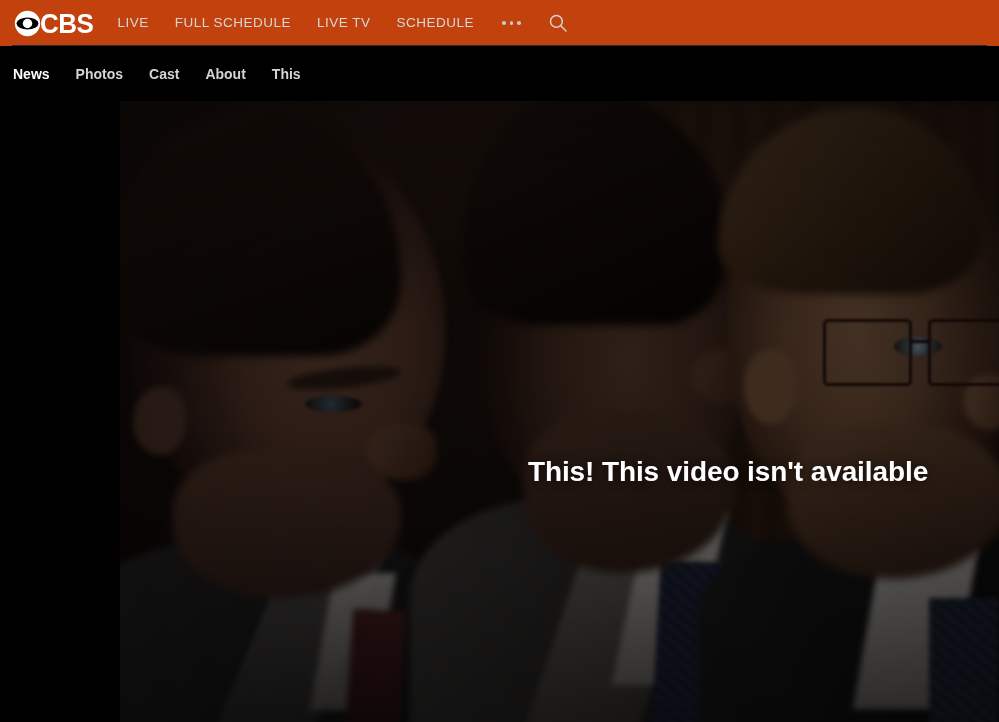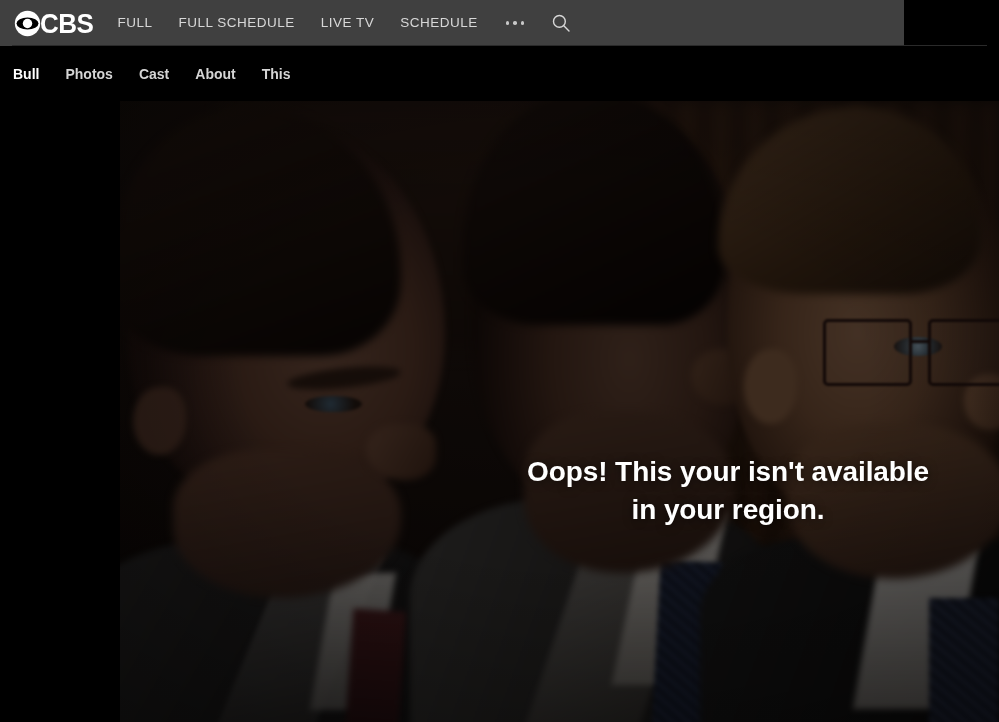--- a/index.html
+++ b/index.html
@@ -18,23 +18,23 @@
     width: 999px;
     height: 722px;
     background: #000000;
     overflow: hidden;
   }
 
   
   .topbar {
     position: absolute;
     left: 0; top: 0;
-    width: 904px;
+    width: 999px;
     height: 46px;
-    background: #404040;
+    background: #c2410c;
     display: flex;
     align-items: center;
     z-index: 30;
   }
 
   .brand {
     display: flex;
     align-items: center;
     margin-left: 14px;
     height: 100%;
@@ -499,21 +499,21 @@
     <div class="brand">
       <svg class="cbs-eye" viewBox="0 0 32 32">
         <circle cx="16" cy="16" r="15" fill="#ffffff"></circle>
         <ellipse cx="16" cy="16" rx="13" ry="7.2" fill="#000000"></ellipse>
         <circle cx="16" cy="16" r="5.6" fill="#ffffff"></circle>
       </svg>
       <span class="cbs-word">CBS</span>
     </div>
 
     <div class="nav-main">
-      <span class="nav-main-item">FULL</span>
+      <span class="nav-main-item">LIVE</span>
       <span class="nav-main-item">FULL SCHEDULE</span>
       <span class="nav-main-item">LIVE TV</span>
       <span class="nav-main-item">SCHEDULE</span>
 
       <span class="more-dots">
         <i></i>
         <i></i>
         <i></i>
       </span>
 
@@ -522,21 +522,21 @@
           <circle cx="8.4" cy="8.4" r="5.9" stroke="#d8d8d8" stroke-width="1.4"></circle>
           <line x1="12.8" y1="12.8" x2="18" y2="18" stroke="#d8d8d8" stroke-width="1.4" stroke-linecap="round"></line>
         </svg>
       </span>
     </div>
   </div>
 
   <div class="nav-divider"></div>
 
   <div class="subbar">
-    <span class="nav-sub-item active">Bull</span>
+    <span class="nav-sub-item active">News</span>
     <span class="nav-sub-item">Photos</span>
     <span class="nav-sub-item">Cast</span>
     <span class="nav-sub-item">About</span>
     <span class="nav-sub-item">This</span>
   </div>
 
   <div class="video-stage">
 
     <div class="video-frame">
       <div class="scene">
@@ -580,19 +580,18 @@
           <span class="rim r"></span>
         </div>
 
       </div>
 
       <div class="video-dim"></div>
       <div class="video-vignette"></div>
     </div>
 
     <div class="video-message">
-      <span>Oops! This your isn't available</span><br>
-      <span>in your region.</span>
+      <span>This! This video isn't available</span><br>
     </div>
 
   </div>
 
 </div>
 
 </body></html>

